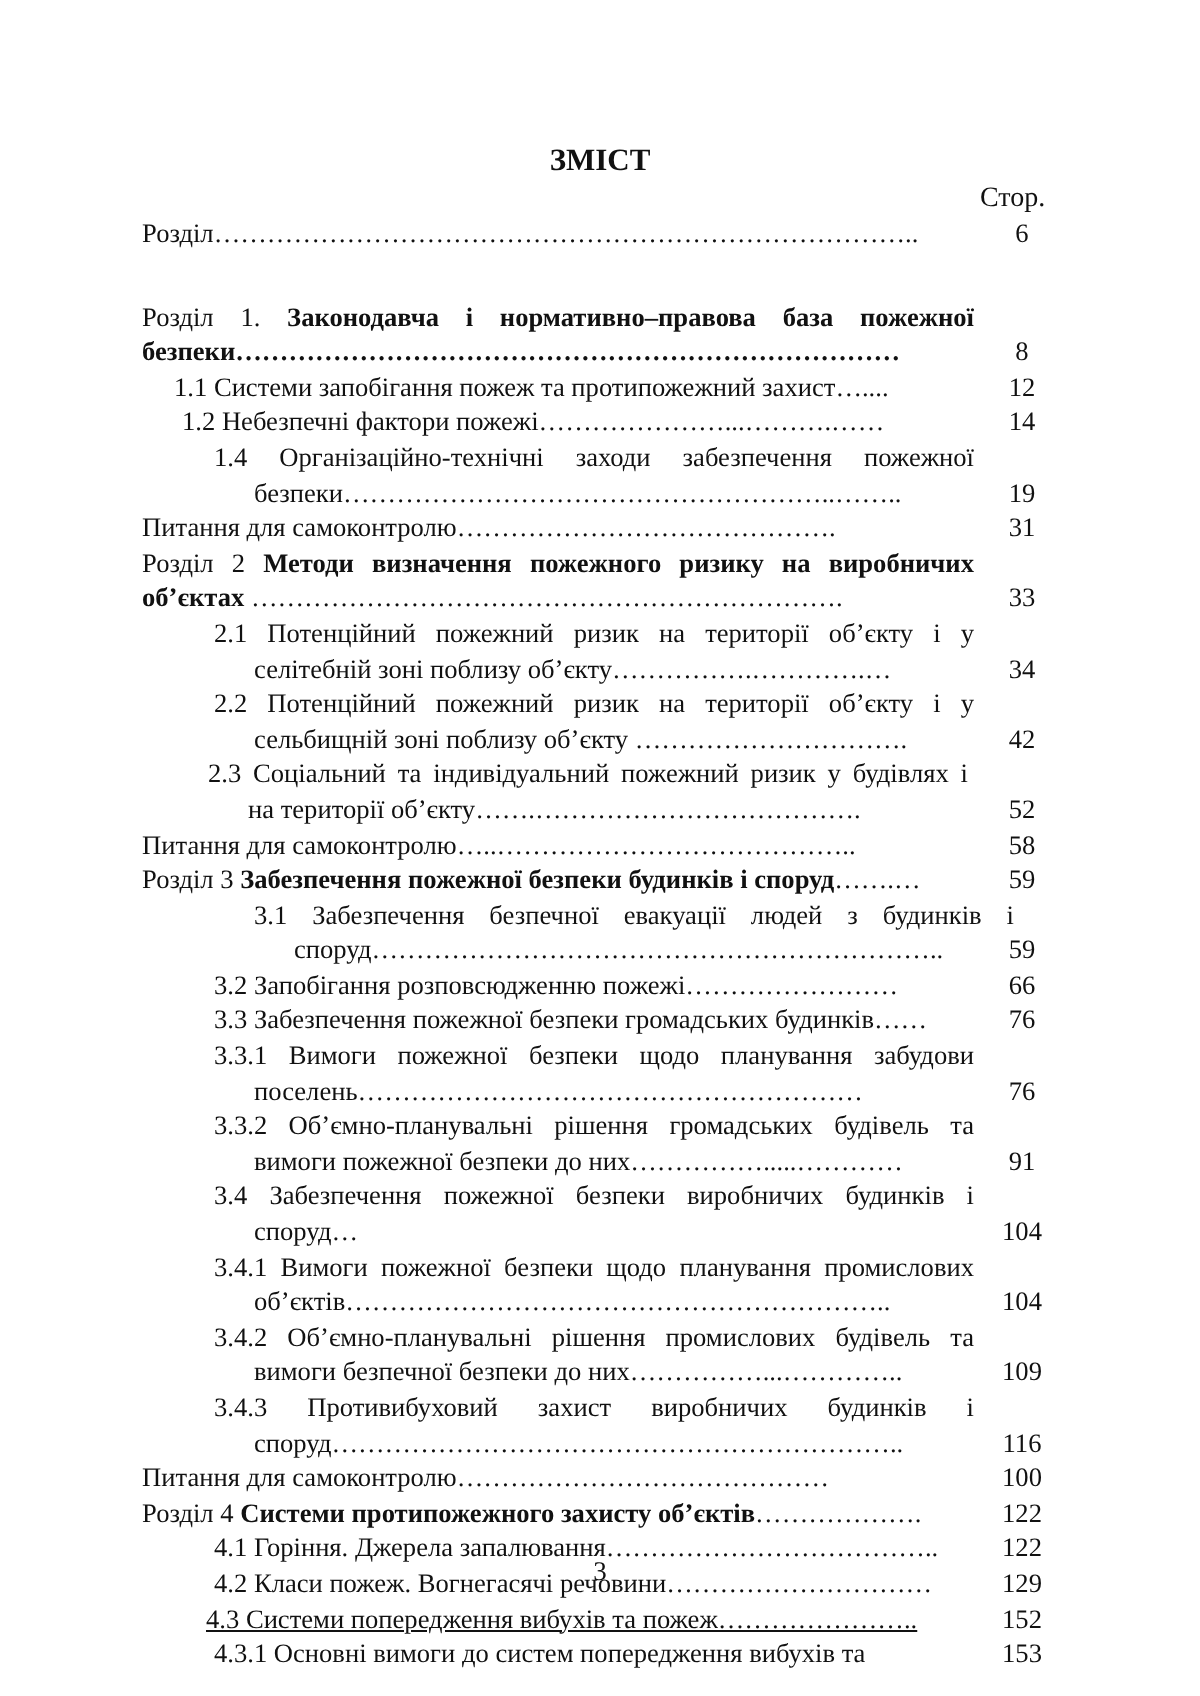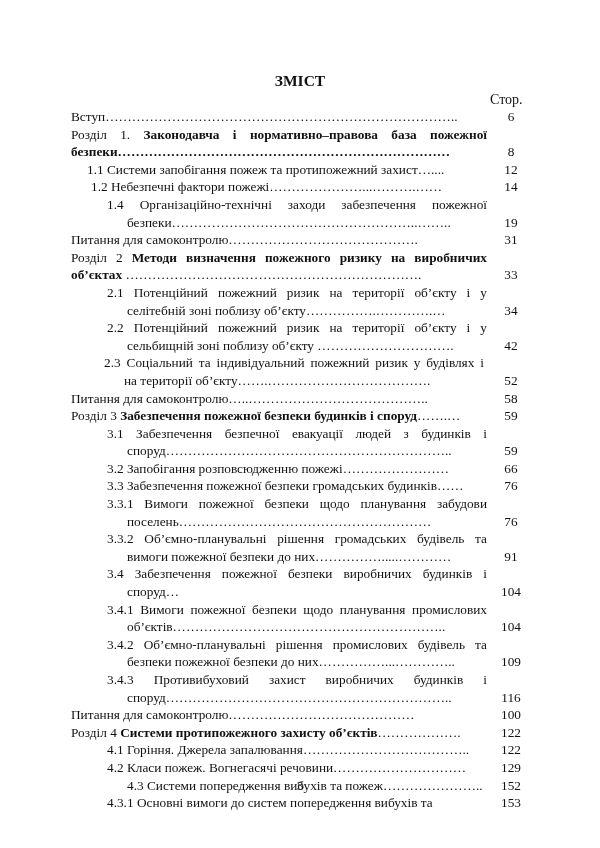--- a/index.html
+++ b/index.html
@@ -30,27 +30,27 @@
 </style>
 </head>
 <body>
 
 <div class="title">ЗМІСТ</div>
 <div class="str-label">Стор.</div>
 
 <div class="toc" id="toc">
     <div class="entry">
       <div style="margin-left: 0px; width: 416px;">
-        <span style="display: block;"><span>Вступ……………………………………………………………………..</span></span>
+        <span style="display: block;"><span>Розділ……………………………………………………………………..</span></span>
       </div>
       <span class="pg">6</span>
     </div>
     <div class="entry">
       <div style="margin-left: 0px; width: 416px;">
-        <span style="display: block; text-align: justify; text-align-last: justify;"><span>Розділ 1. </span><b>Законодавча і нормативно–правова база пожежної</b></span>
+        <span style="display: block; text-align: justify; text-align-last: justify; margin-top: 24px;"><span>Розділ 1. </span><b>Законодавча і нормативно–правова база пожежної</b></span>
         <span style="display: block; padding-left: 0px;"><b>безпеки…………………………………………………………………</b></span>
       </div>
       <span class="pg">8</span>
     </div>
     <div class="entry">
       <div style="margin-left: 16px; width: 380px;">
         <span style="display: block;"><span>1.1 Системи запобігання пожеж та протипожежний захист…....</span></span>
       </div>
       <span class="pg">12</span>
     </div>
@@ -107,21 +107,21 @@
       </div>
       <span class="pg">58</span>
     </div>
     <div class="entry">
       <div style="margin-left: 0px; width: 416px;">
         <span style="display: block;"><span>Розділ 3 </span><b>Забезпечення пожежної безпеки будинків і споруд</b><span>…….…</span></span>
       </div>
       <span class="pg">59</span>
     </div>
     <div class="entry">
-      <div style="margin-left: 36px; width: 380px;">
+      <div style="margin-left: 56px; width: 380px;">
         <span style="display: block; text-align: justify; text-align-last: justify;"><span>3.1 Забезпечення безпечної евакуації людей з будинків і</span></span>
         <span style="display: block; padding-left: 20px;"><span>споруд………………………………………………………..</span></span>
       </div>
       <span class="pg">59</span>
     </div>
     <div class="entry">
       <div style="margin-left: 36px; width: 380px;">
         <span style="display: block;"><span>3.2 Запобігання розповсюдженню пожежі……………………</span></span>
       </div>
       <span class="pg">66</span>
@@ -156,21 +156,21 @@
     <div class="entry">
       <div style="margin-left: 36px; width: 380px;">
         <span style="display: block; text-align: justify; text-align-last: justify;"><span>3.4.1 Вимоги пожежної безпеки щодо планування промислових</span></span>
         <span style="display: block; padding-left: 20px;"><span>об’єктів……………………………………………………..</span></span>
       </div>
       <span class="pg">104</span>
     </div>
     <div class="entry">
       <div style="margin-left: 36px; width: 380px;">
         <span style="display: block; text-align: justify; text-align-last: justify;"><span>3.4.2 Об’ємно-планувальні рішення промислових будівель та</span></span>
-        <span style="display: block; padding-left: 20px;"><span>безпеки пожежної безпеки до них……………...…………..</span></span>
+        <span style="display: block; padding-left: 20px;"><span>вимоги безпечної безпеки до них……………...…………..</span></span>
       </div>
       <span class="pg">109</span>
     </div>
     <div class="entry">
       <div style="margin-left: 36px; width: 380px;">
         <span style="display: block; text-align: justify; text-align-last: justify;"><span>3.4.3 Противибуховий захист виробничих будинків і</span></span>
         <span style="display: block; padding-left: 20px;"><span>споруд………………………………………………………..</span></span>
       </div>
       <span class="pg">116</span>
     </div>
@@ -192,21 +192,21 @@
       </div>
       <span class="pg">122</span>
     </div>
     <div class="entry">
       <div style="margin-left: 36px; width: 380px;">
         <span style="display: block;"><span>4.2 Класи пожеж. Вогнегасячі речовини…………………………</span></span>
       </div>
       <span class="pg">129</span>
     </div>
     <div class="entry">
-      <div style="margin-left: 56px; width: 380px;">
+      <div style="margin-left: 32px; width: 380px; text-decoration: underline;">
         <span style="display: block;"><span>4.3 Системи попередження вибухів та пожеж…………………..</span></span>
       </div>
       <span class="pg">152</span>
     </div>
     <div class="entry">
       <div style="margin-left: 36px; width: 380px;">
         <span style="display: block;"><span>4.3.1 Основні вимоги до систем попередження вибухів та</span></span>
       </div>
       <span class="pg">153</span>
     </div>

